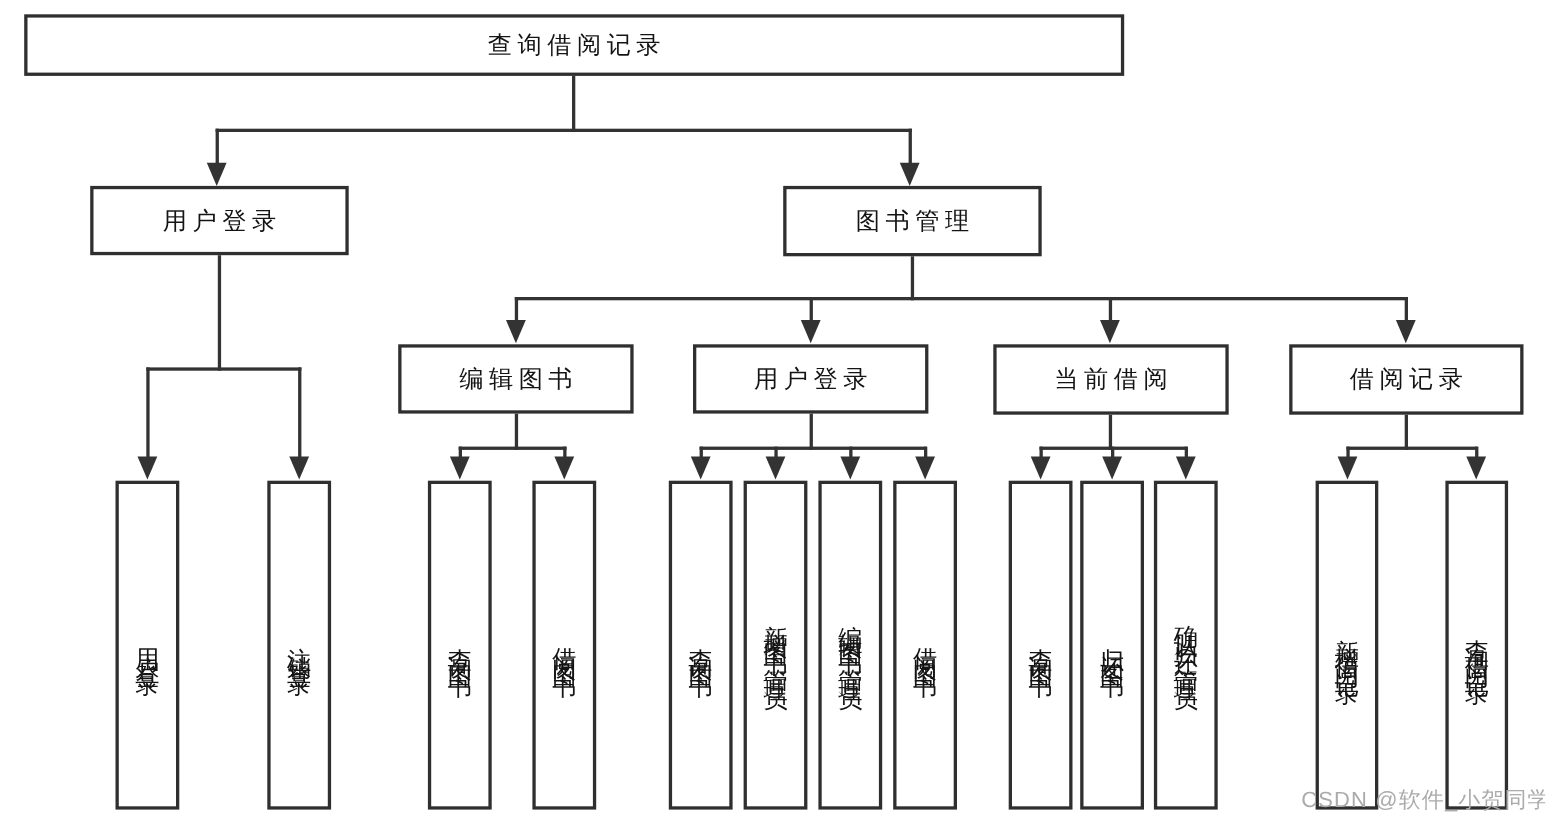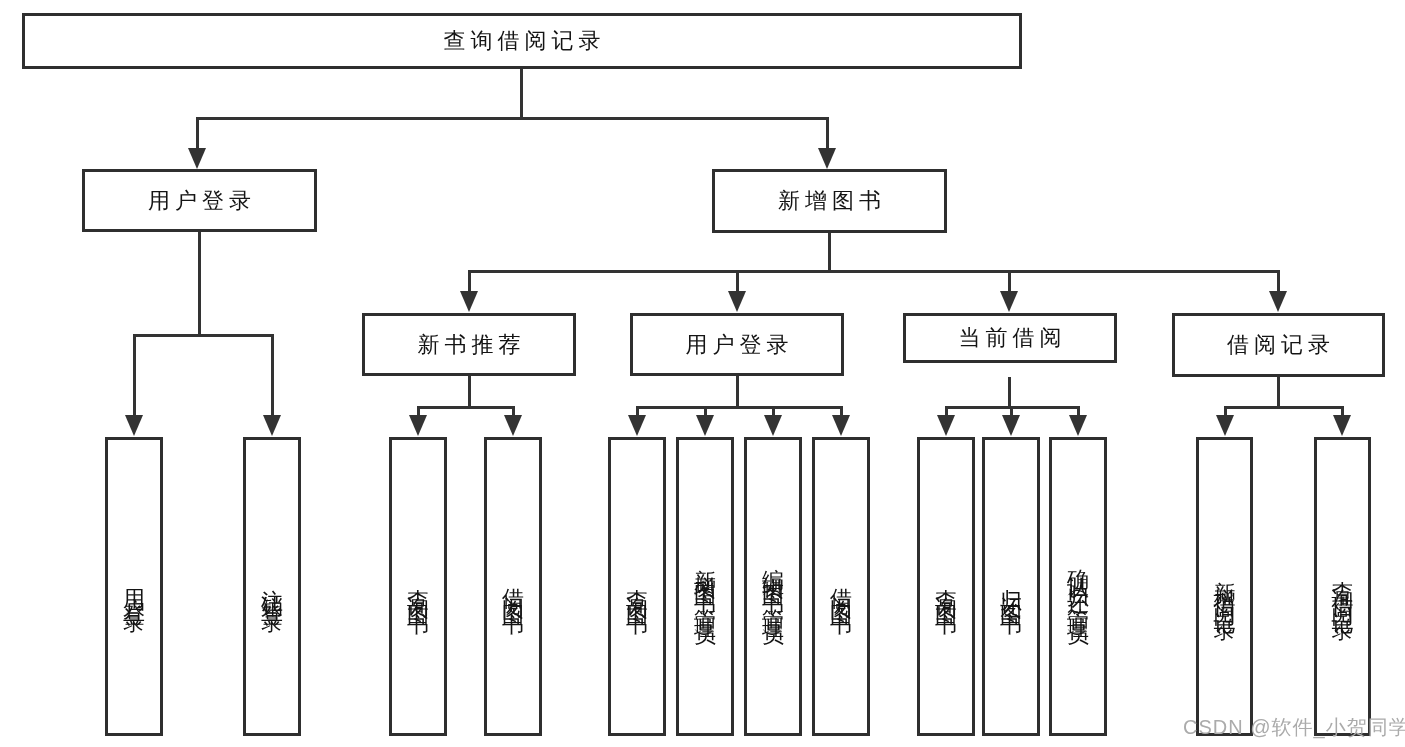--- a/index.html
+++ b/index.html
@@ -73,43 +73,43 @@
   <div class="node" style="left:22px; top:13px; width:1000px; height:56px;">查询借阅记录</div>
 
   <div class="vl" style="left:520px; top:69px;  height:50px;"></div>
   <div class="hl" style="left:196px; top:117px; width:633px;"></div>
   <div class="vl" style="left:196px; top:117px; height:34px;"></div>
   <div class="ah" style="left:188px; top:148px;"></div>
   <div class="vl" style="left:826px; top:117px; height:34px;"></div>
   <div class="ah" style="left:818px; top:148px;"></div>
 
   <div class="node" style="left:82px; top:169px; width:235px; height:63px;">用户登录</div>
-  <div class="node" style="left:712px; top:169px; width:235px; height:64px;">新增图书</div>
+  <div class="node" style="left:712px; top:169px; width:235px; height:64px;">图书管理</div>
 
   <div class="vl" style="left:198px; top:232px; height:105px;"></div>
   <div class="hl" style="left:133px; top:334px; width:141px;"></div>
   <div class="vl" style="left:133px; top:334px; height:84px;"></div>
   <div class="ah" style="left:125px; top:415px;"></div>
   <div class="vl" style="left:271px; top:334px; height:84px;"></div>
   <div class="ah" style="left:263px; top:415px;"></div>
 
   <div class="vl" style="left:828px; top:233px; height:40px;"></div>
   <div class="hl" style="left:468px; top:270px; width:812px;"></div>
   <div class="vl" style="left:468px;  top:270px; height:24px;"></div>
   <div class="ah" style="left:460px;  top:291px;"></div>
   <div class="vl" style="left:736px;  top:270px; height:24px;"></div>
   <div class="ah" style="left:728px;  top:291px;"></div>
   <div class="vl" style="left:1008px; top:270px; height:24px;"></div>
   <div class="ah" style="left:1000px; top:291px;"></div>
   <div class="vl" style="left:1277px; top:270px; height:24px;"></div>
   <div class="ah" style="left:1269px; top:291px;"></div>
 
-  <div class="node" style="left:362px;  top:313px; width:214px; height:63px;">新书推荐</div>
+  <div class="node" style="left:362px;  top:313px; width:214px; height:63px;">编辑图书</div>
   <div class="node" style="left:630px;  top:313px; width:214px; height:63px;">用户登录</div>
-  <div class="node" style="left:903px;  top:313px; width:214px; height:50px;">当前借阅</div>
+  <div class="node" style="left:903px;  top:313px; width:214px; height:64px;">当前借阅</div>
   <div class="node" style="left:1172px; top:313px; width:213px; height:64px;">借阅记录</div>
 
   <div class="vl" style="left:468px; top:376px; height:33px;"></div>
   <div class="hl" style="left:417px; top:406px; width:98px;"></div>
   <div class="vl" style="left:417px; top:406px; height:12px;"></div>
   <div class="ah" style="left:409px; top:415px;"></div>
   <div class="vl" style="left:512px; top:406px; height:12px;"></div>
   <div class="ah" style="left:504px; top:415px;"></div>
 
   <div class="vl" style="left:736px; top:376px; height:33px;"></div>

